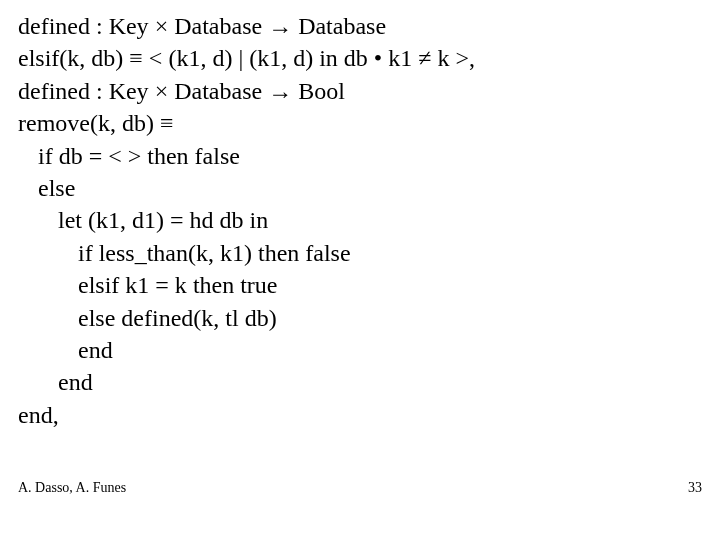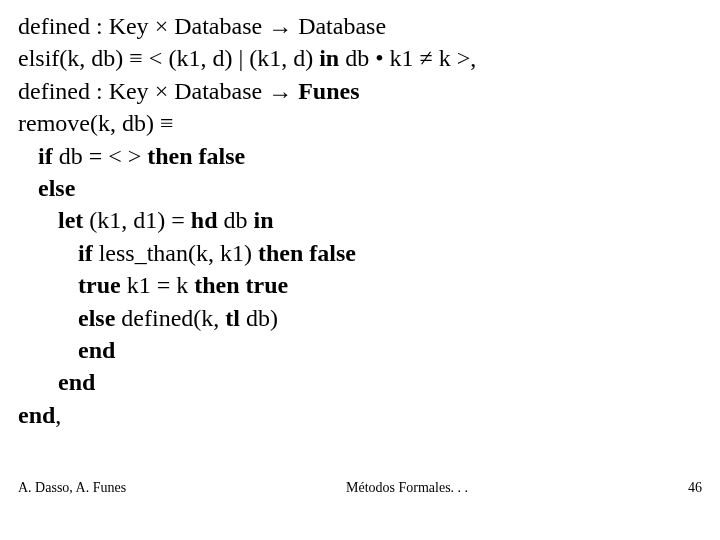--- a/index.html
+++ b/index.html
@@ -18,48 +18,47 @@
   .i2{padding-left:40px}
   .i3{padding-left:60px}
   .footer{
     position:absolute;
     left:18px;right:18px;bottom:44px;
     font-size:14px;
     display:flex;justify-content:space-between;
     font-family:"Times New Roman",Times,serif;
     align-items:center;
   }
-  b{font-weight:bold}
+  b{font-weight:normal}
 </style>
 </head>
 <body>
 
 <div class="line"><span>defined : Key </span><span>×</span><span> Database </span><span>→</span><span> Database</span></div>
 
 <div class="line"><span>elsif(k, db) </span><span>≡</span><span> &lt; (k1, d) | (k1, d) </span><b>in</b><span> db • k1 </span><span>≠</span><span> k &gt;,</span></div>
 
-<div class="line"><span>defined : Key </span><span>×</span><span> Database </span><span>→</span><span> </span><b>Funes</b></div>
+<div class="line"><span>defined : Key </span><span>×</span><span> Database </span><span>→</span><span> </span><b>Bool</b></div>
 
 <div class="line"><span>remove(k, db) </span><span>≡</span><span></span></div>
 
 <div class="line i1"><b>if</b><span> db = &lt; &gt; </span><b>then false</b></div>
 
 <div class="line i1"><b>else</b></div>
 
 <div class="line i2"><b>let</b><span> (k1, d1) = </span><b>hd</b><span> db </span><b>in</b></div>
 
 <div class="line i3"><b>if</b><span> less_than(k, k1) </span><b>then false</b></div>
 
-<div class="line i3"><b>true</b><span> k1 = k </span><b>then true</b></div>
+<div class="line i3"><b>elsif</b><span> k1 = k </span><b>then true</b></div>
 
 <div class="line i3"><b>else</b><span> defined(k, </span><b>tl</b><span> db)</span></div>
 
 <div class="line i3"><b>end</b></div>
 
 <div class="line i2"><b>end</b></div>
 
 <div class="line"><b>end</b><span>,</span></div>
 
 <div class="footer">
   <span>A. Dasso, A. Funes</span>
-  <span>Métodos Formales. . .</span>
-  <span>46</span>
+  <span>33</span>
 </div>
 
 </body></html>

